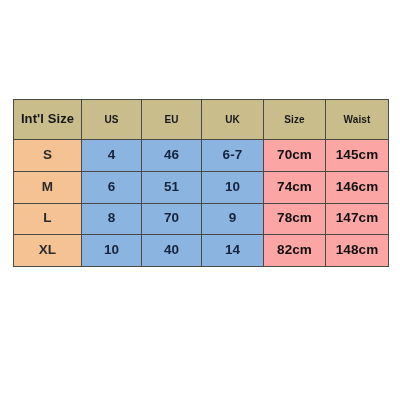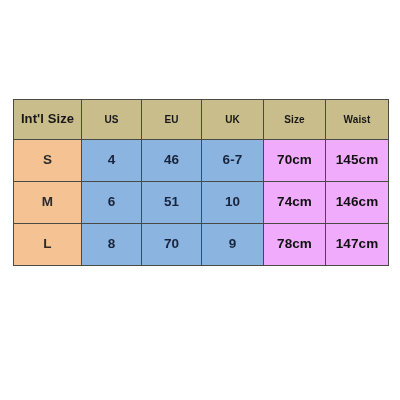--- a/index.html
+++ b/index.html
@@ -71,21 +71,21 @@
   }
 
   
   td.cell-blue {
     background: #8cb4e0;
     color: #16243d;
   }
 
   
   td.cell-white {
-    background: #f0abfc;
+    background: #fca5a5;
     color: #111111;
   }
 </style>
 </head>
 <body>
 
 <div id="size-chart-wrap">
   <table class="size-chart">
     <colgroup>
       <col class="c-size">
@@ -123,15 +123,23 @@
         <td class="cell-white">146cm</td>
       </tr>
       <tr>
         <td class="cell-size">L</td>
         <td class="cell-blue">8</td>
         <td class="cell-blue">70</td>
         <td class="cell-blue">9</td>
         <td class="cell-white">78cm</td>
         <td class="cell-white">147cm</td>
       </tr>
+      <tr>
+        <td class="cell-size">XL</td>
+        <td class="cell-blue">10</td>
+        <td class="cell-blue">40</td>
+        <td class="cell-blue">14</td>
+        <td class="cell-white">82cm</td>
+        <td class="cell-white">148cm</td>
+      </tr>
     </tbody>
   </table>
 </div>
 
 </body></html>

